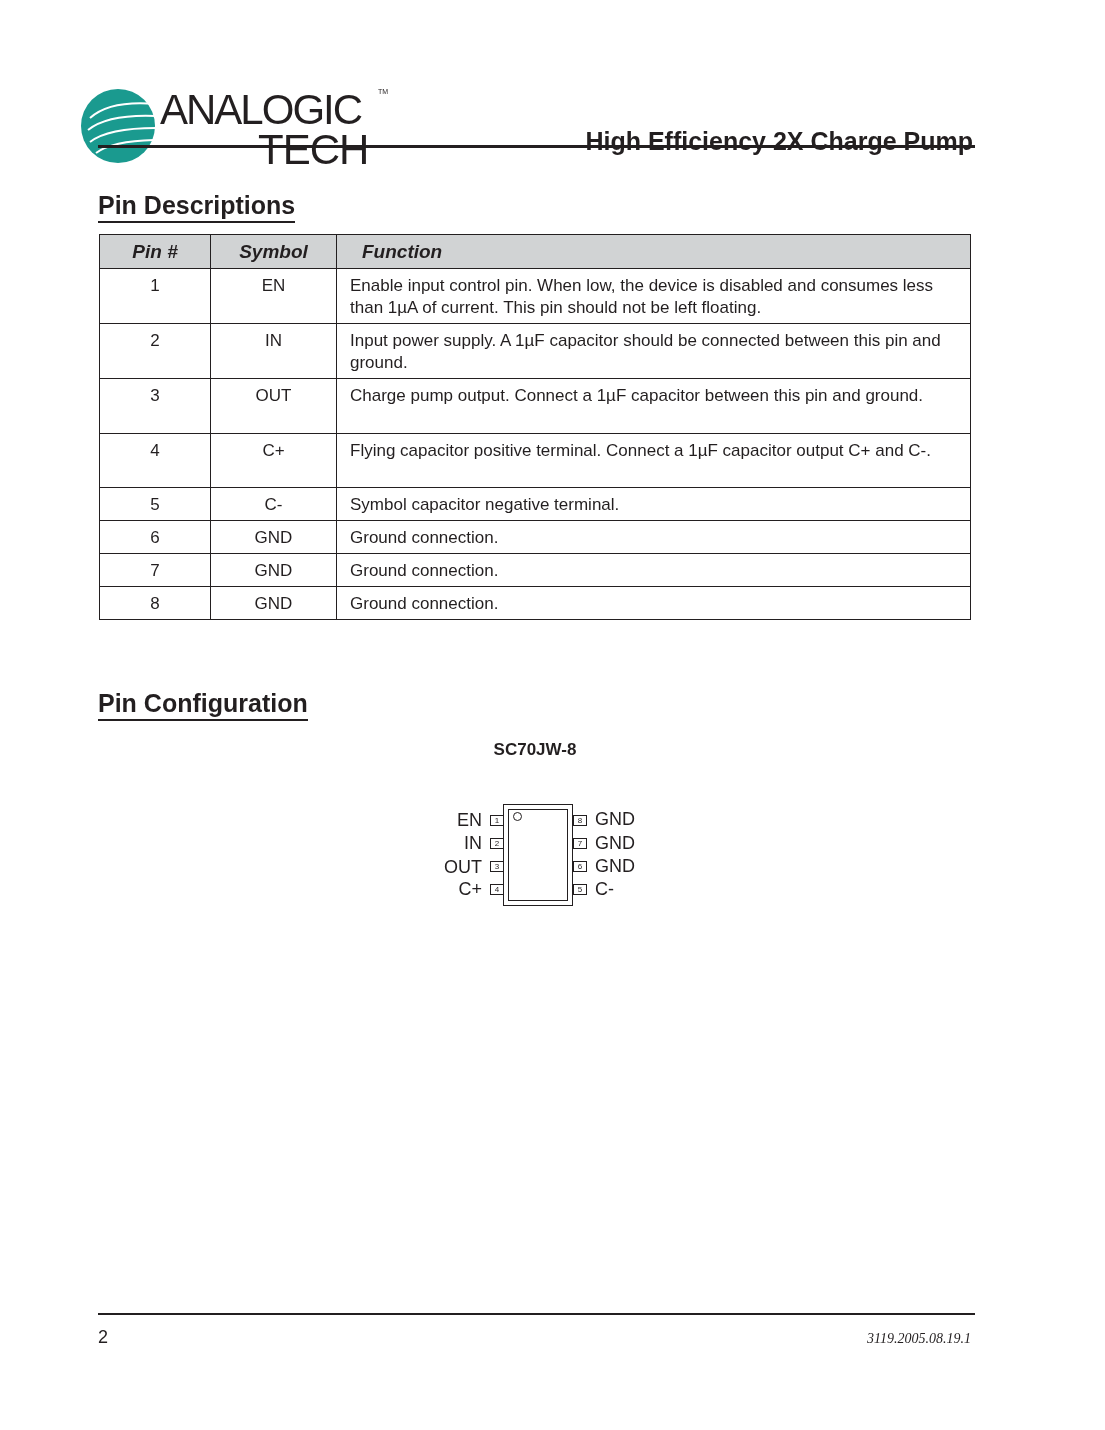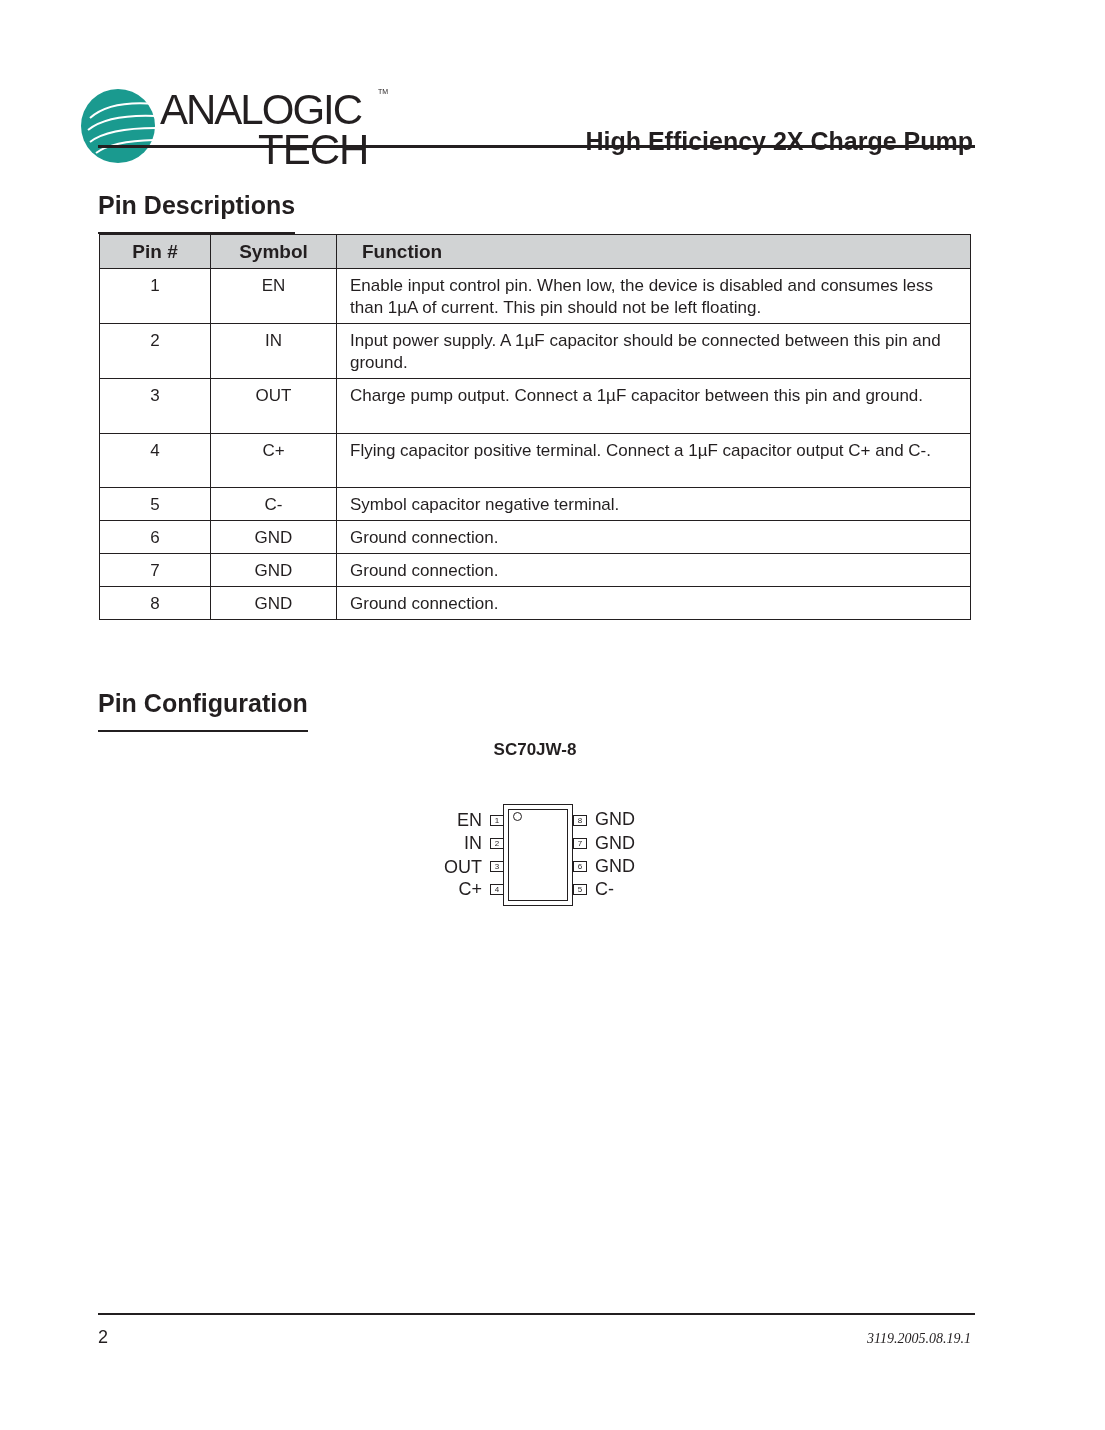--- a/index.html
+++ b/index.html
@@ -2,23 +2,23 @@
 <html><head>
 <meta charset="utf-8">
 <style>
   html,body{margin:0;padding:0;background:#fff;}
   body{width:1105px;height:1430px;position:relative;font-family:"Liberation Sans",sans-serif;color:#231f20;overflow:hidden;}
   .logo{position:absolute;left:80px;top:56px;width:320px;height:82px;margin-top:30px;}
   .hdr-right{position:absolute;right:132px;top:78px;text-align:right;}
   .hdr-part{font-size:32px;font-weight:bold;line-height:36px;}
   .hdr-sub{font-size:25px;font-weight:bold;line-height:30px;margin-top:48px;}
   .hdr-rule{position:absolute;left:98px;top:145px;width:877px;height:3px;background:#231f20;}
-  .sec-title{position:absolute;left:98px;font-size:25px;font-weight:bold;border-bottom:2px solid #231f20;line-height:30px;padding-bottom:12px;}
+  .sec-title{position:absolute;left:98px;font-size:25px;font-weight:bold;border-bottom:2px solid #231f20;line-height:30px;padding-bottom:1px;}
   table.pins{position:absolute;left:99px;top:234px;width:872px;border-collapse:collapse;font-size:17px;}
-  table.pins th{background:#d1d3d4;font-size:19px;font-weight:bold;height:33px;border:1.5px solid #231f20;padding:0;}
+  table.pins th{background:#d1d3d4;font-size:19px;font-weight:bold;height:33px;border:1.5px solid #231f20;padding:0;font-style:italic;}
   table.pins td{border:1.2px solid #231f20;vertical-align:top;padding:6px 0 4px 0;line-height:22px;}
   table.pins td.c{text-align:center;}
   table.pins td.f{padding-left:13px;padding-right:12px;}
   table.pins th.f{text-align:left;padding-left:25px;}
   .pkg-title{position:absolute;left:0;width:1070px;text-align:center;top:740px;font-size:17px;font-weight:bold;}
   .pkg{position:absolute;left:430px;top:800px;width:230px;height:110px;}
   .plabel{position:absolute;font-size:18px;line-height:20px;}
   .pbox{position:absolute;width:12px;height:9px;border:1px solid #231f20;font-size:8px;line-height:9px;text-align:center;}
   .body-outer{position:absolute;left:73px;top:4px;width:68px;height:100px;border:1.2px solid #231f20;}
   .body-inner{position:absolute;left:78px;top:9px;width:58px;height:90px;border:1.2px solid #231f20;}

